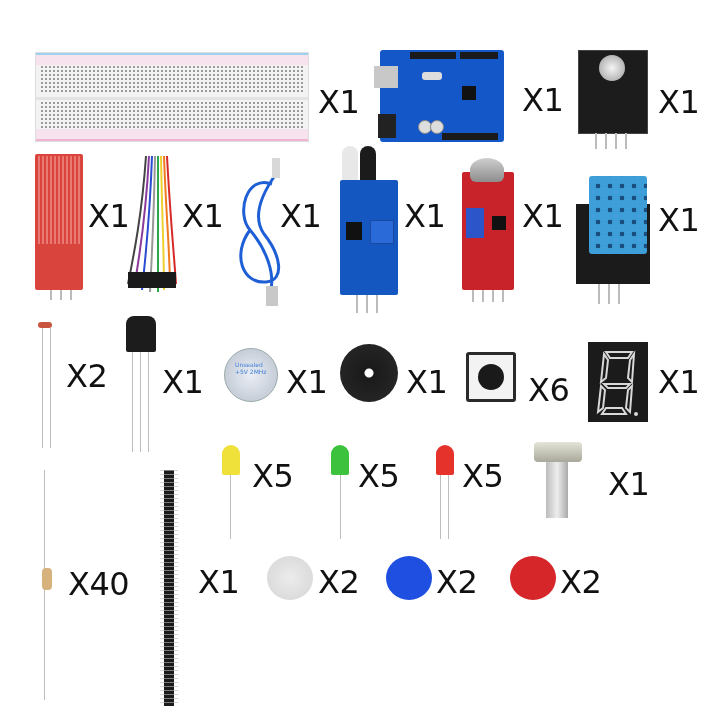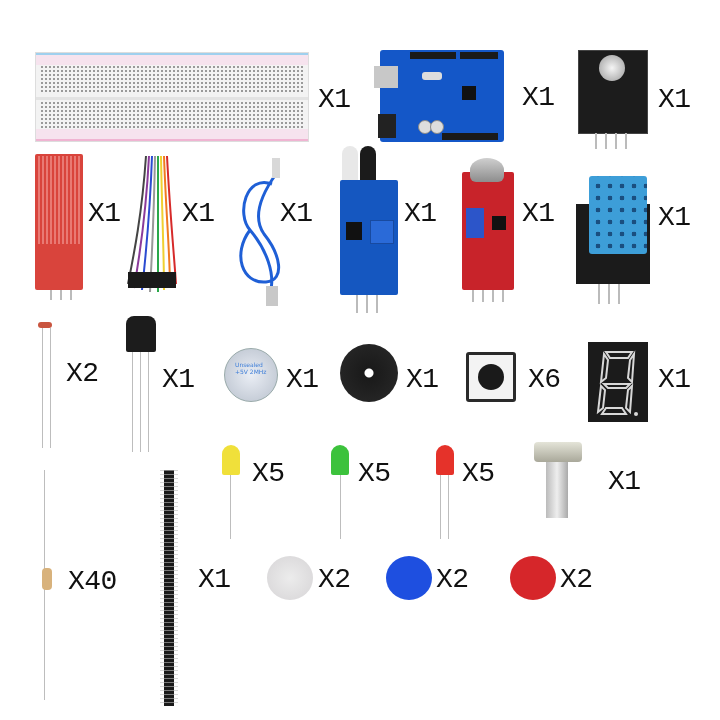--- a/index.html
+++ b/index.html
@@ -1,18 +1,18 @@
 <!DOCTYPE html>
 <html><head>
 <meta charset="utf-8">
 <style>
   html,body{margin:0;padding:0;background:#fff;}
   body{width:720px;height:720px;position:relative;overflow:hidden;font-family:"DejaVu Sans","Liberation Sans",sans-serif;}
   .abs{position:absolute;}
-  .qty{position:absolute;font-size:28px;color:#111;letter-spacing:-0.5px;line-height:1;font-family:Liberation Mono, monospace;}
+  .qty{position:absolute;font-size:32px;color:#111;letter-spacing:-0.5px;line-height:1;}
   
   .bb{left:35px;top:52px;width:274px;height:90px;background:#f3f3f3;border:1px solid #ddd;box-sizing:border-box;}
   .bb .rail{position:absolute;left:0;right:0;height:10px;background:#f6e3ee;}
   .bb .rail.top{top:0;border-top:2px solid #9fd0ee;}
   .bb .rail.bot{bottom:0;border-bottom:2px solid #f0b4d2;}
   .bb .holes{position:absolute;left:4px;right:4px;background-image:radial-gradient(#9a9a9a 0.9px,transparent 1.1px);background-size:4px 4px;}
   .bb .mid{position:absolute;left:0;right:0;top:44px;height:3px;background:#e3e3e3;}
   
   .uno{left:380px;top:50px;width:124px;height:92px;background:#1457c8;border-radius:3px;}
   .uno .usb{position:absolute;left:-6px;top:16px;width:24px;height:22px;background:#c8c8c8;}
@@ -194,21 +194,21 @@
     <span>Unsealed +5V 2MHz</span>
   </div>
 <div class="qty" style="left:286px;top:366px;">X1</div>
 
 <div class="abs pbuz"></div>
 <div class="qty" style="left:406px;top:366px;">X1</div>
 
 <div class="abs tact">
     <div class="btn"></div>
   </div>
-<div class="qty" style="left:528px;top:366px;text-align:center;">X6</div>
+<div class="qty" style="left:528px;top:374px;text-align:center;">X6</div>
 
 <svg class="abs seg" viewBox="0 0 60 80">
   <g fill="none" stroke="#d8d8d8" stroke-width="2">
     <path d="M18 10 L44 10 L40 16 L22 16 Z"></path>
     <path d="M16 12 L20 18 L18 36 L13 40 Z"></path>
     <path d="M46 12 L42 18 L40 36 L44 40 Z"></path>
     <path d="M16 42 L42 42 L38 46 L20 46 Z"></path>
     <path d="M13 44 L17 48 L15 66 L10 70 Z"></path>
     <path d="M44 44 L40 48 L38 66 L42 70 Z"></path>
     <path d="M14 72 L38 72 L34 66 L18 66 Z"></path>

